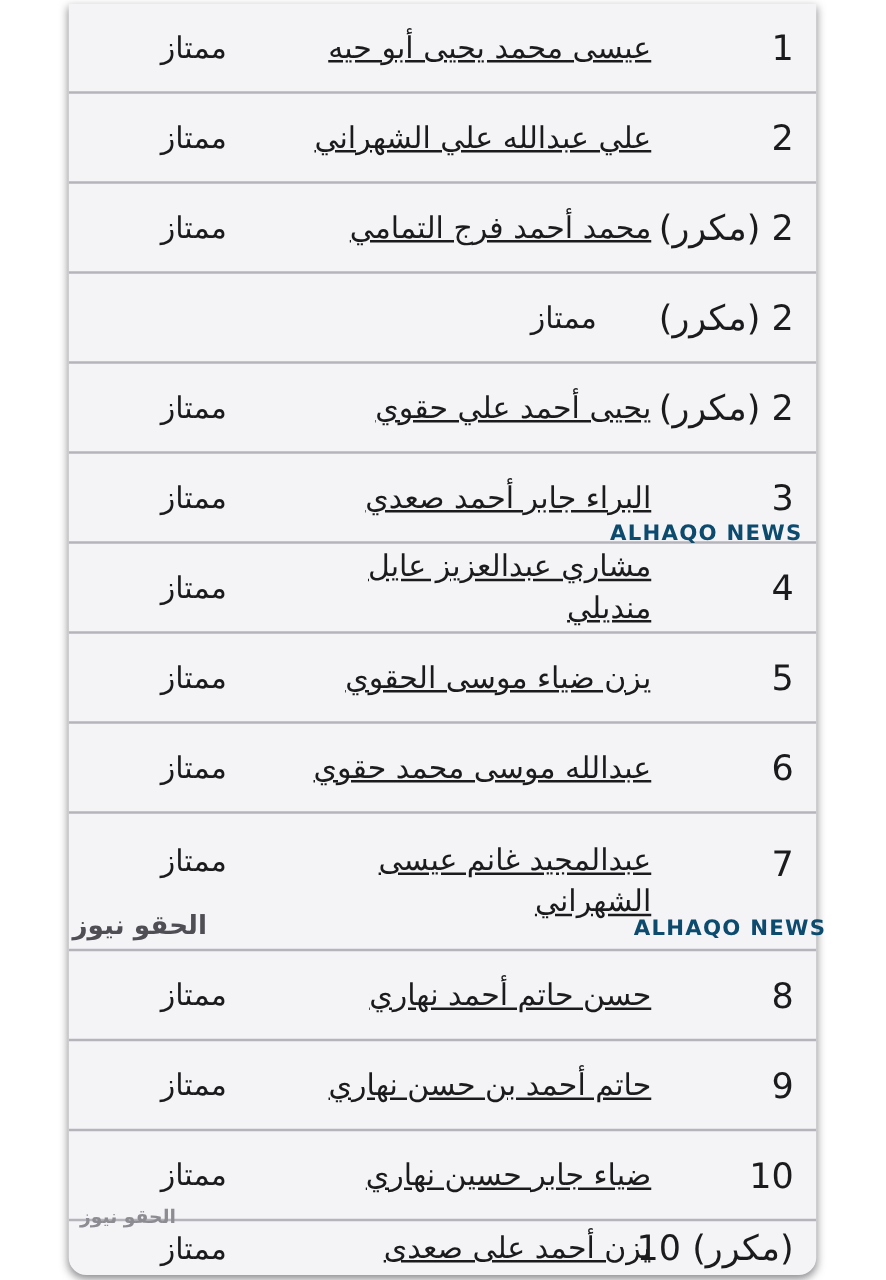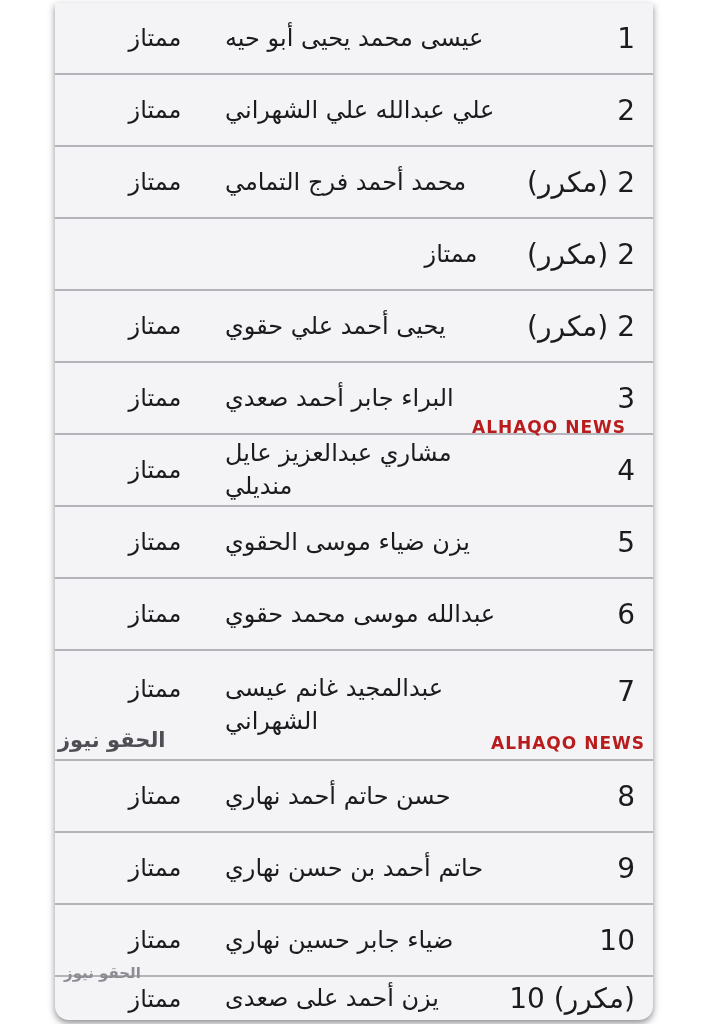--- a/index.html
+++ b/index.html
@@ -37,42 +37,44 @@
 
   .cell-rank {
     width: 132px;
     padding-inline-start: 18px; 
     text-align: start;
     font-size: 28px;
     white-space: nowrap;
   }
   .cell-name {
     flex: 1;
-    text-align: left;
+    text-align: right;
     font-size: 24px;
     line-height: 33px;
     white-space: pre-line;
+    text-decoration: underline;
   }
   .cell-grade {
     width: 170px;
     padding-inline-end: 30px; 
     text-align: center;
     font-size: 24px;
   }
 
   .wm {
     position: absolute;
     pointer-events: none;
     white-space: nowrap;
   }
   .wm-latin {
     font-size: 17px;
     font-weight: 600;
     letter-spacing: 1px;
-    color: #b91c1c;
+    color: #0c4a6e;
+    margin-left: 16px;
   }
   .wm-ar-bold {
     font-size: 21px;
     font-weight: bold;
     color: #4e4e54;
     direction: rtl;
   }
   .wm-ar-small {
     font-size: 15px;
     font-weight: 600;

